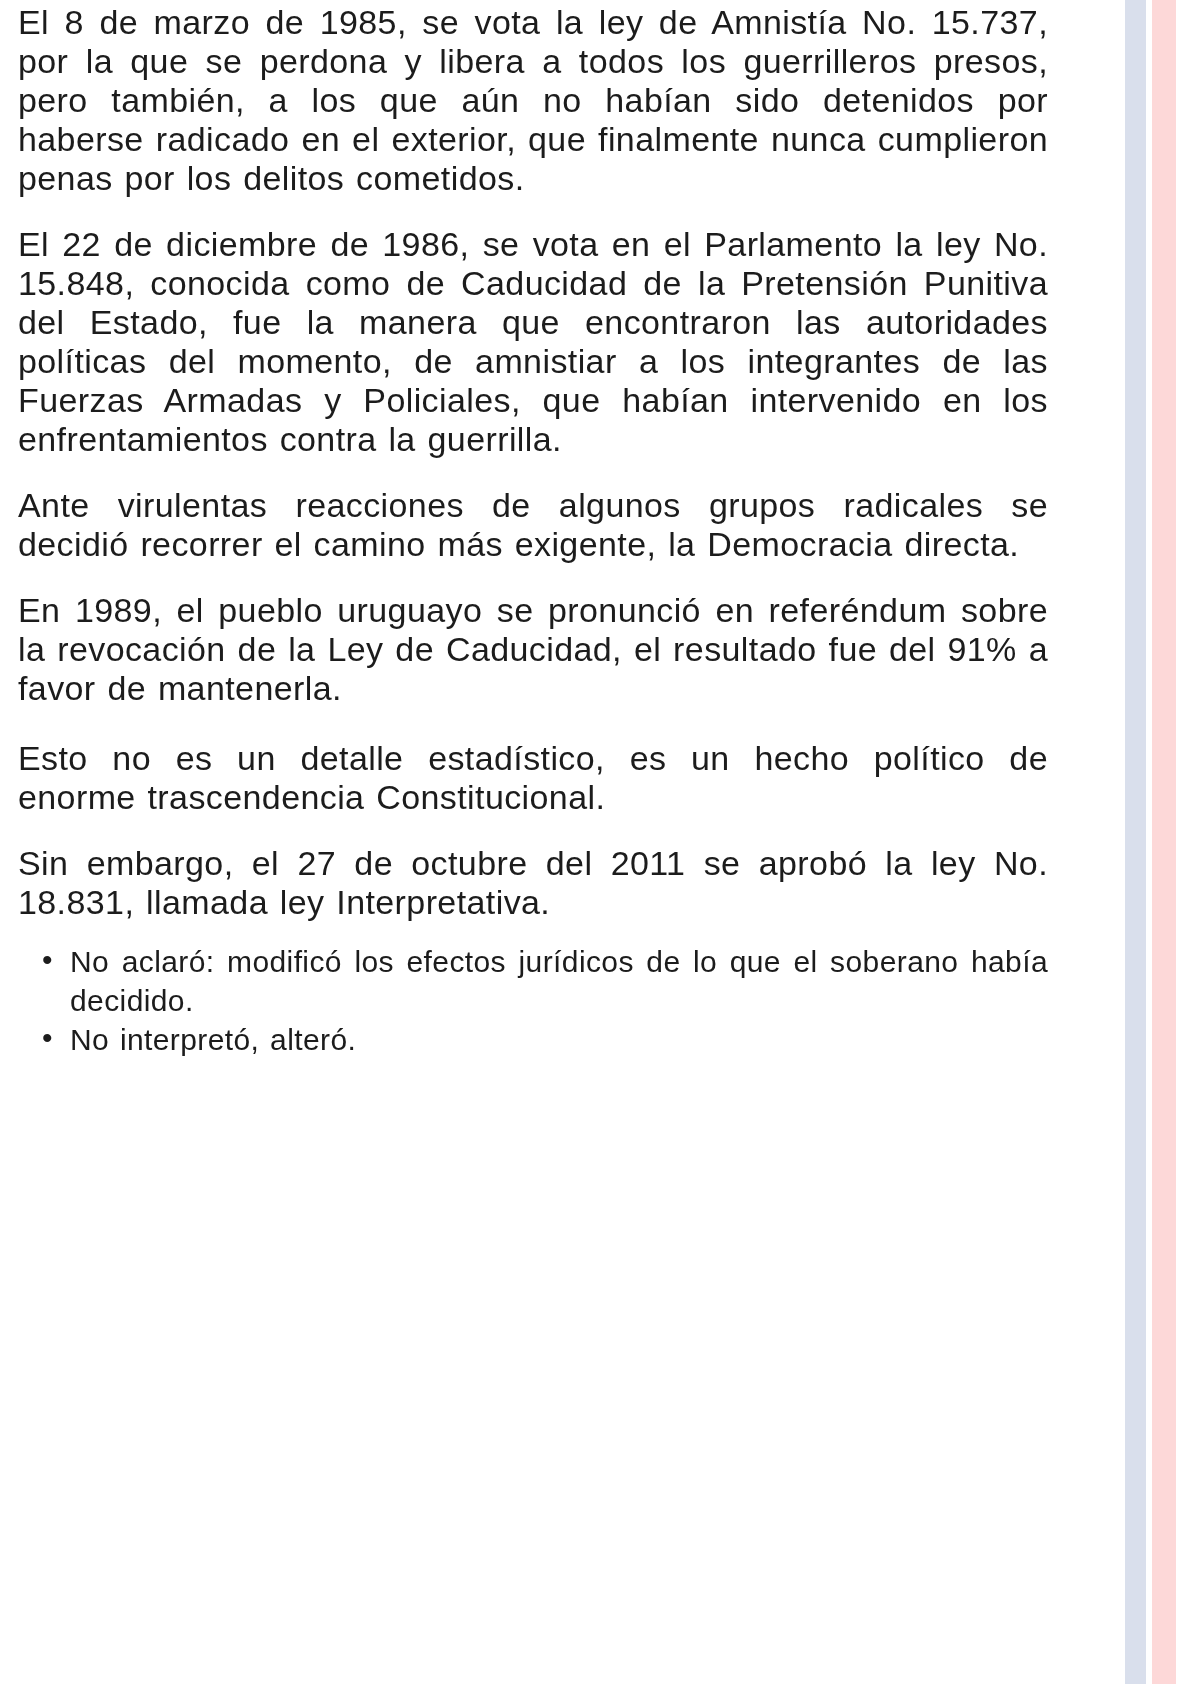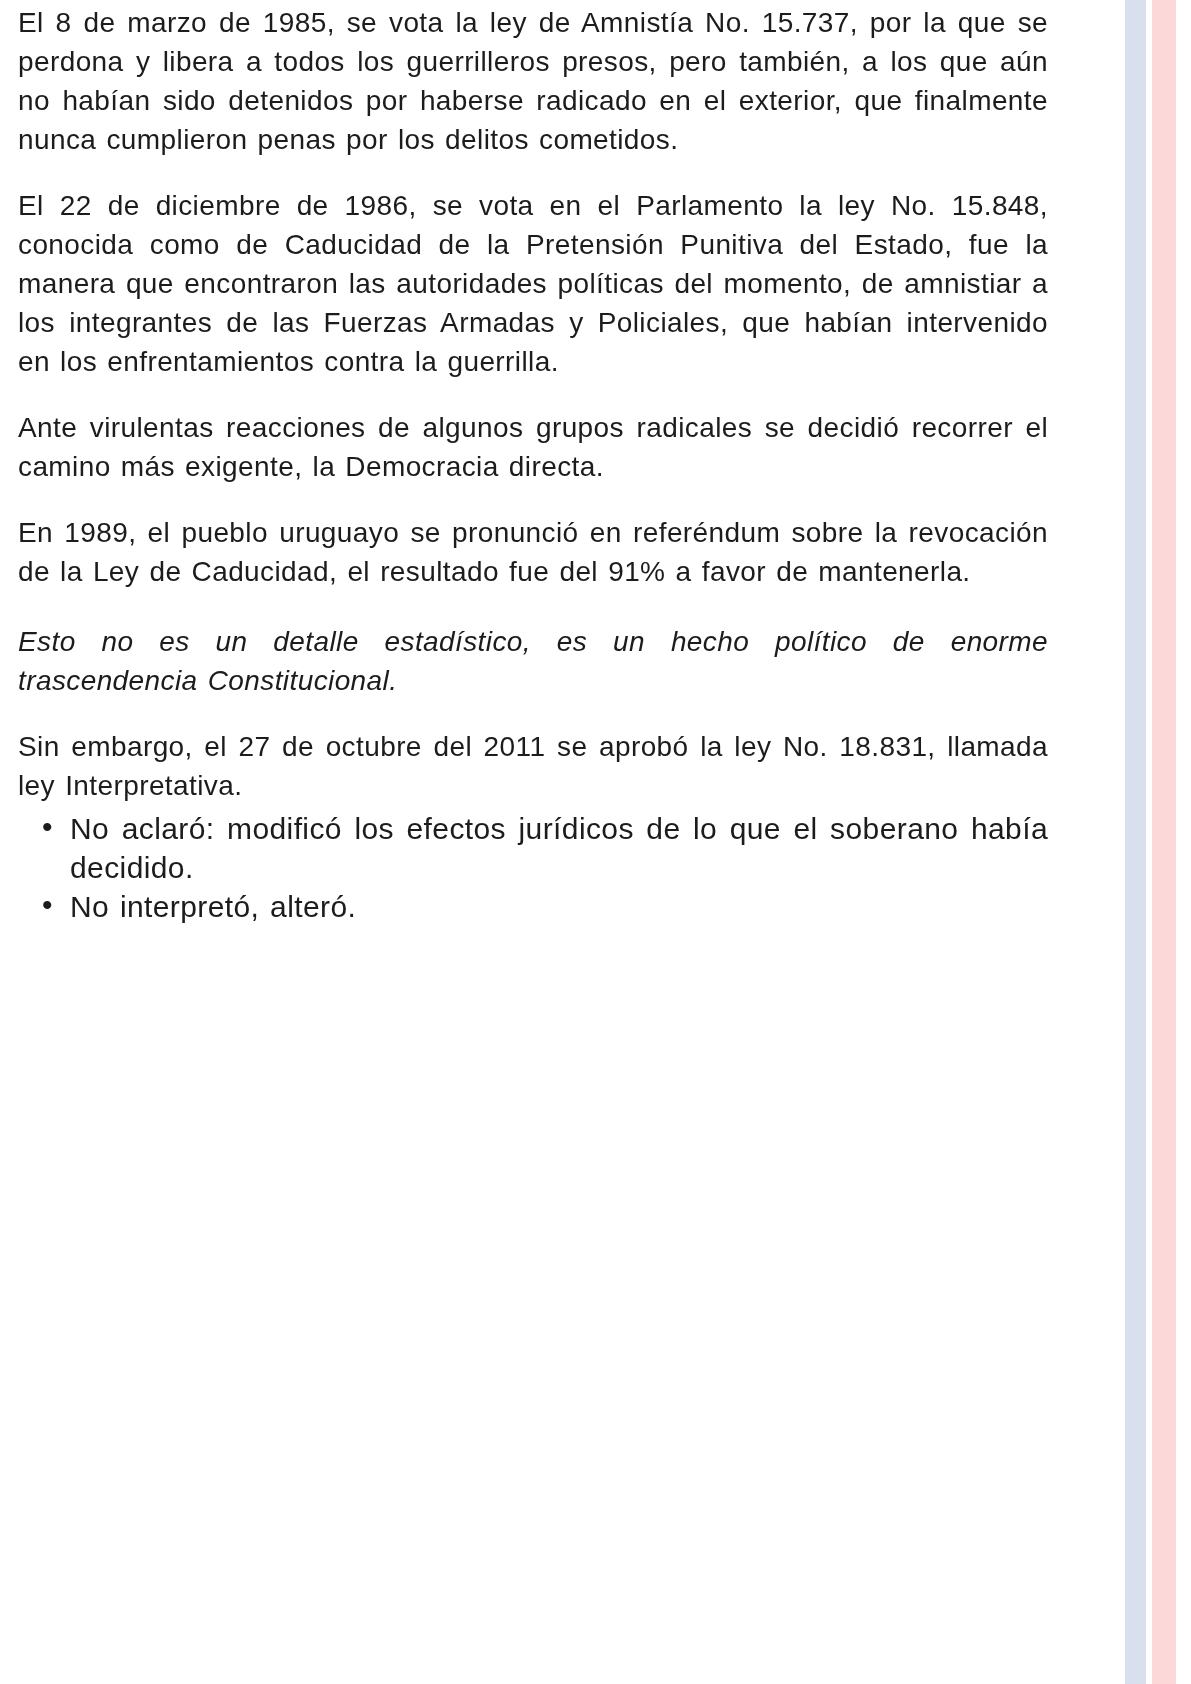--- a/index.html
+++ b/index.html
@@ -21,32 +21,31 @@
     background: var(--page-bg, #ffffff);
   }
   .content {
     position: absolute;
     top: 3px;
     left: 18px;
     width: 1030px;
   }
   .content p {
     margin: 0 0 27px 0;
-    font-size: 28px;
+    font-size: 34px;
     line-height: 39px;
     text-align: justify;
     letter-spacing: 0.4px;
     word-spacing: 2px;
   }
   .content p.gap-lg {
     margin-top: 31px;
-    font-style: italic;
   }
   .content p.no-gap {
-    margin-bottom: 4px;
+    margin-bottom: 20px;
   }
   ul.bullet-list {
     list-style: none;
     margin: 0 0 0 24px;
     padding: 0;
   }
   ul.bullet-list li {
     position: relative;
     padding-left: 28px;
     font-size: 30px;

